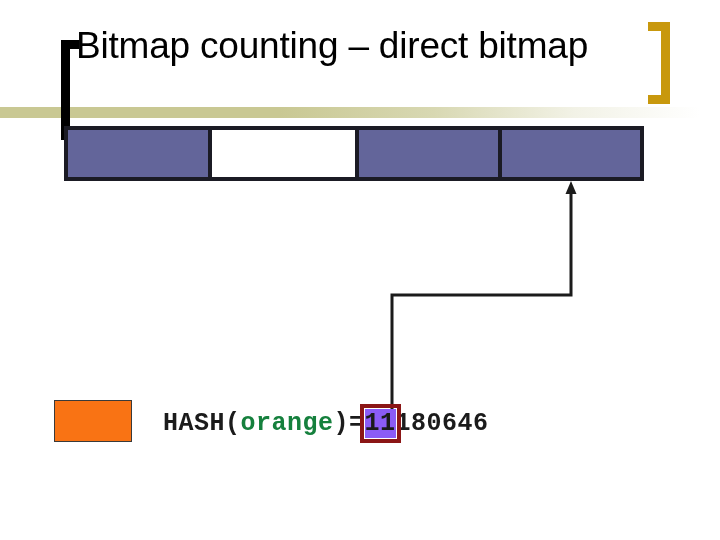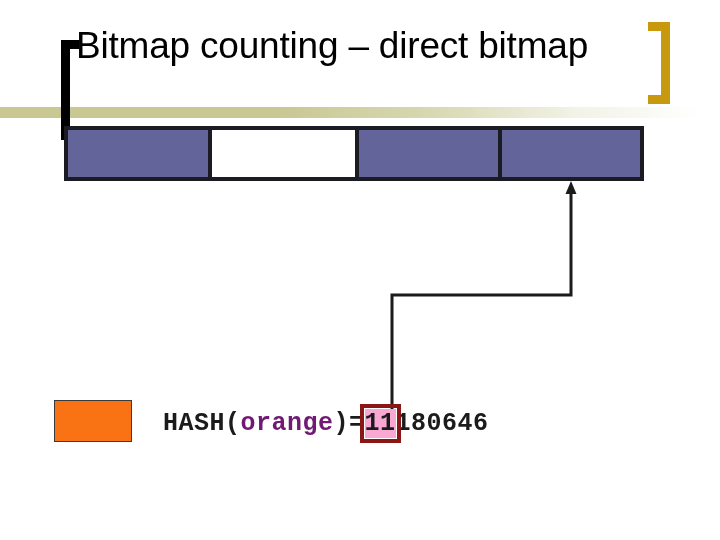--- a/index.html
+++ b/index.html
@@ -123,26 +123,26 @@
     position: absolute;
     left: 163px;
     top: 409px;
     font-family: "Liberation Mono", "DejaVu Sans Mono", monospace;
     font-size: 25px;
     font-weight: bold;
     letter-spacing: 0.5px;
     color: #1b1b1b;
     white-space: pre;
   }
-  #hash-line .kw-orange { color: #701a75; }
+  #hash-line .kw-orange { color: #15803d; }
   #hash-line .bits-hi {
     position: relative;
     outline: 4px solid #8b1616;
     outline-offset: 1px;
-    background: #f9a8d4;
+    background: #8b5cf6;
   }
 </style>
 </head>
 <body>
 
 <div id="slide">
 
   <div class="khaki-rule"></div>
 
   <div class="bracket-left"></div>

